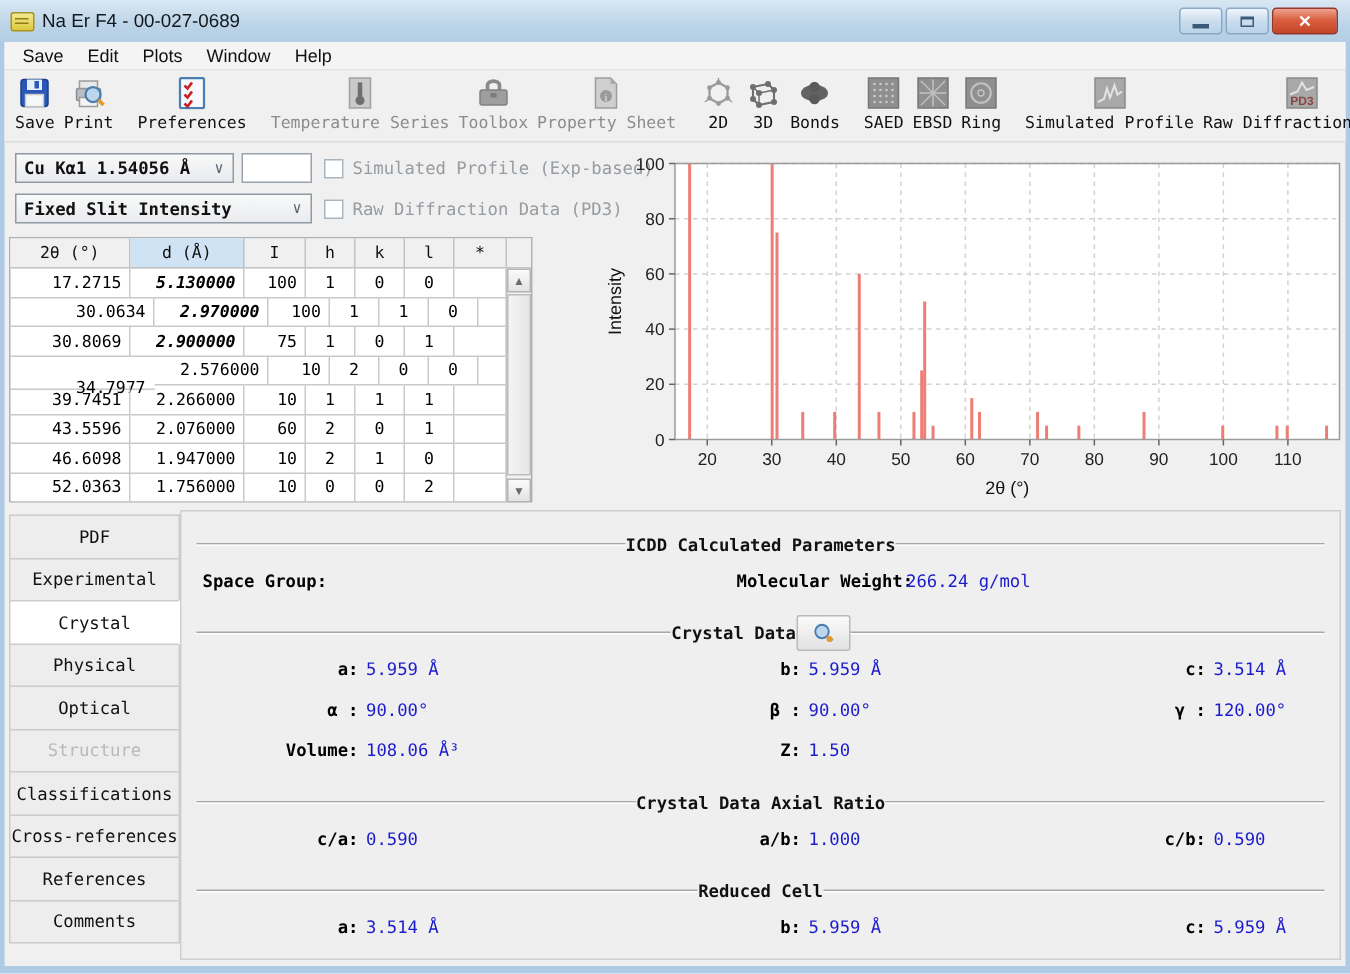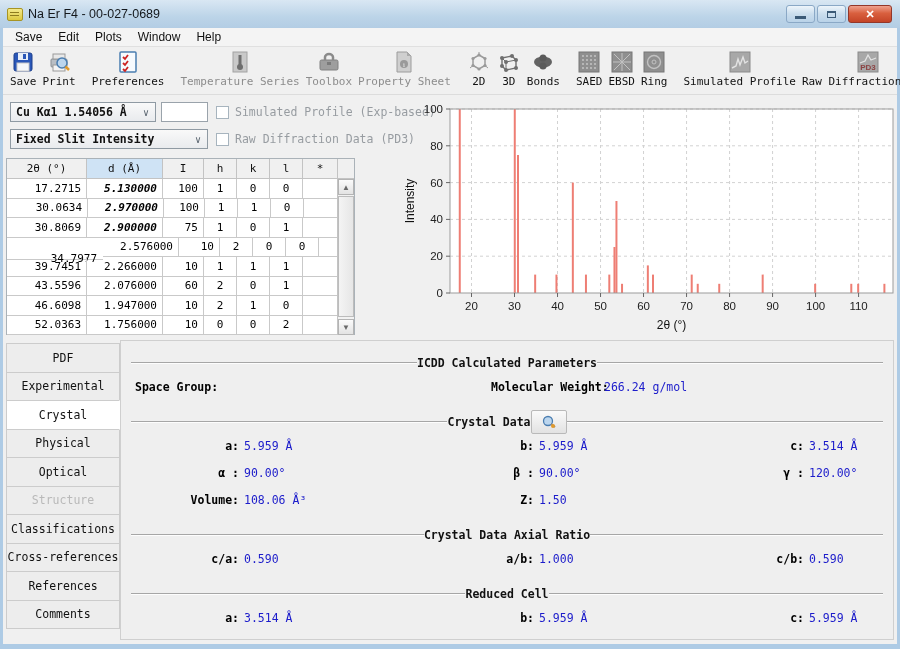--- a/index.html
+++ b/index.html
@@ -346,21 +346,21 @@
             <div class="pt-row">
               <div class="pt-cell r" style="width: 80px;">17.2715</div>
               <div class="pt-cell r bold" style="width: 76px;">5.130000</div>
               <div class="pt-cell r" style="width: 41px;">100</div>
               <div class="pt-cell c" style="width: 33px;">1</div>
               <div class="pt-cell c" style="width: 33px;">0</div>
               <div class="pt-cell c" style="width: 33px;">0</div>
               <div class="pt-cell c" style="width: 35px;"></div>
             </div>
             <div class="pt-row">
-              <div class="pt-cell r" style="width: 81px;">30.0634</div>
+              <div class="pt-cell r" style="width: 96px;">30.0634</div>
               <div class="pt-cell r bold" style="width: 76px;">2.970000</div>
               <div class="pt-cell r" style="width: 41px;">100</div>
               <div class="pt-cell c" style="width: 33px;">1</div>
               <div class="pt-cell c" style="width: 33px;">1</div>
               <div class="pt-cell c" style="width: 33px;">0</div>
               <div class="pt-cell c" style="width: 35px;"></div>
             </div>
             <div class="pt-row">
               <div class="pt-cell r" style="width: 80px;">30.8069</div>
               <div class="pt-cell r bold" style="width: 76px;">2.900000</div>

